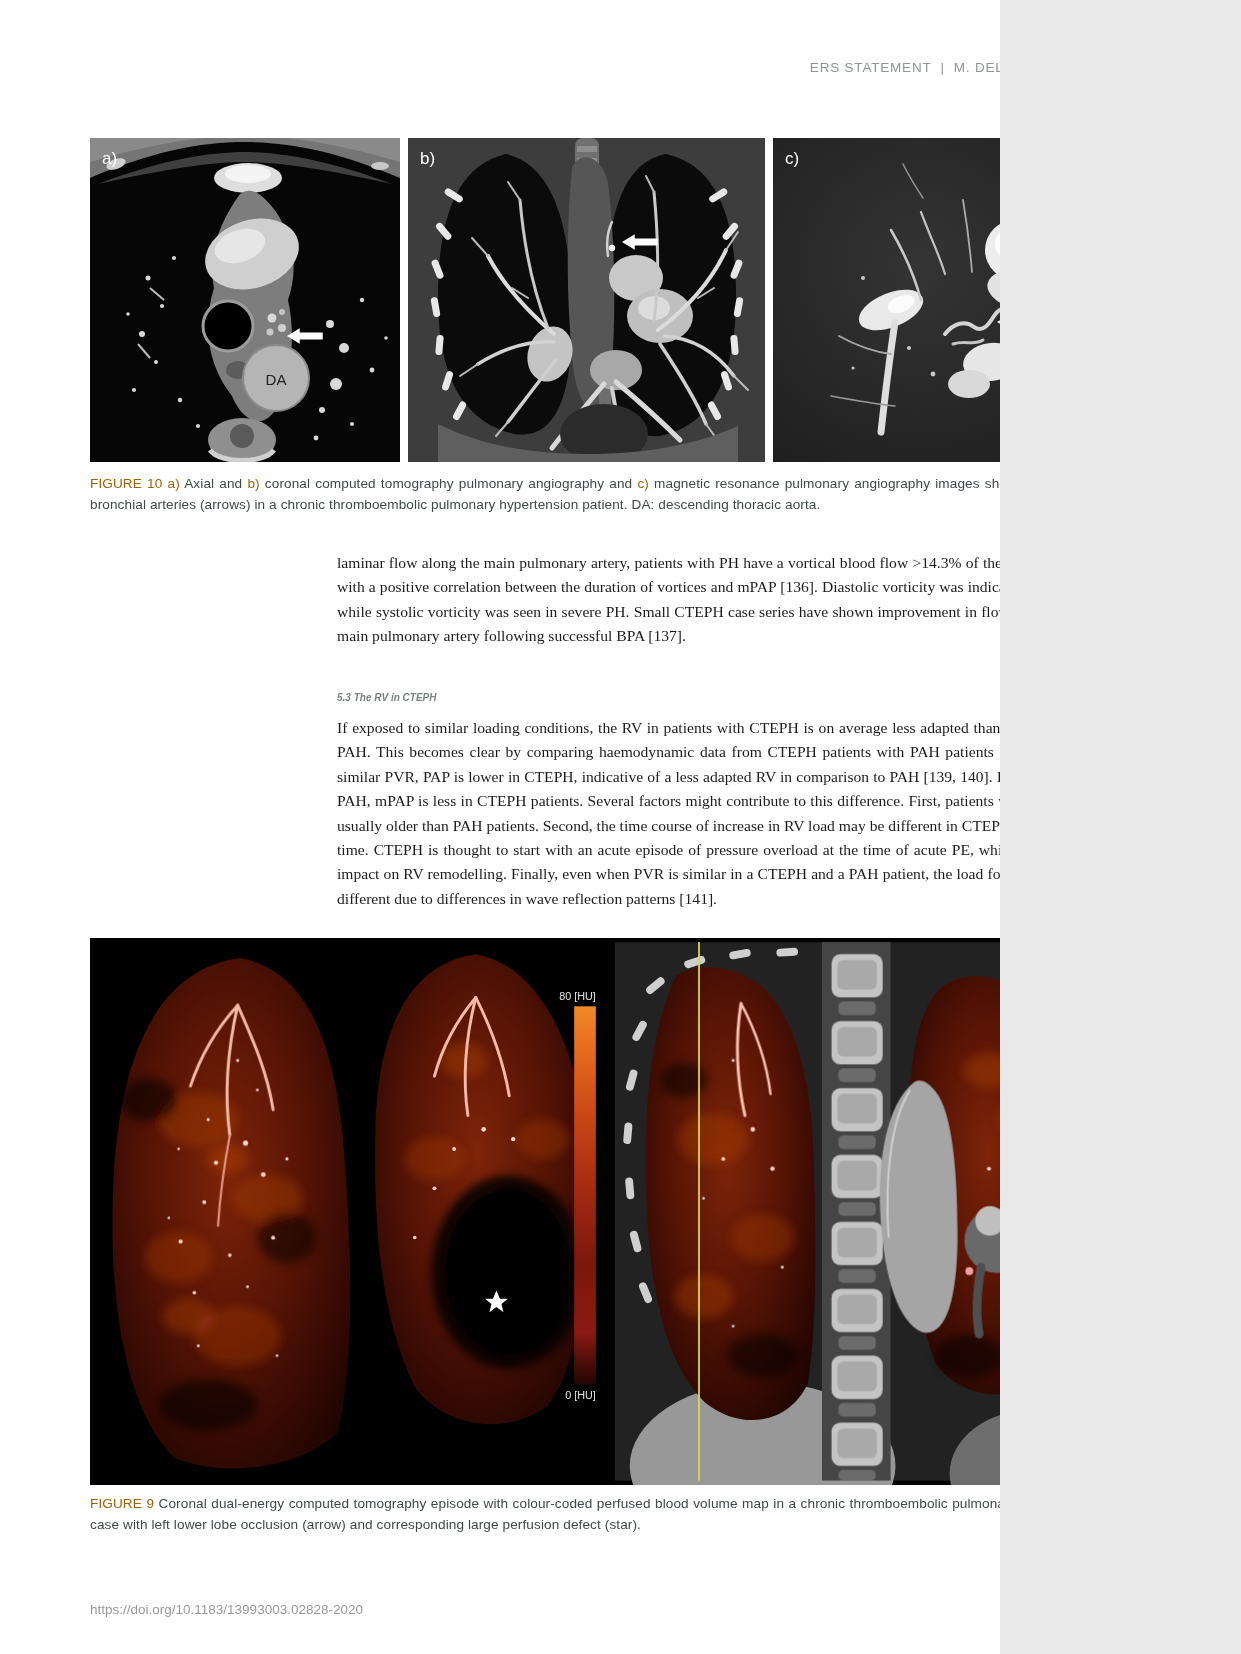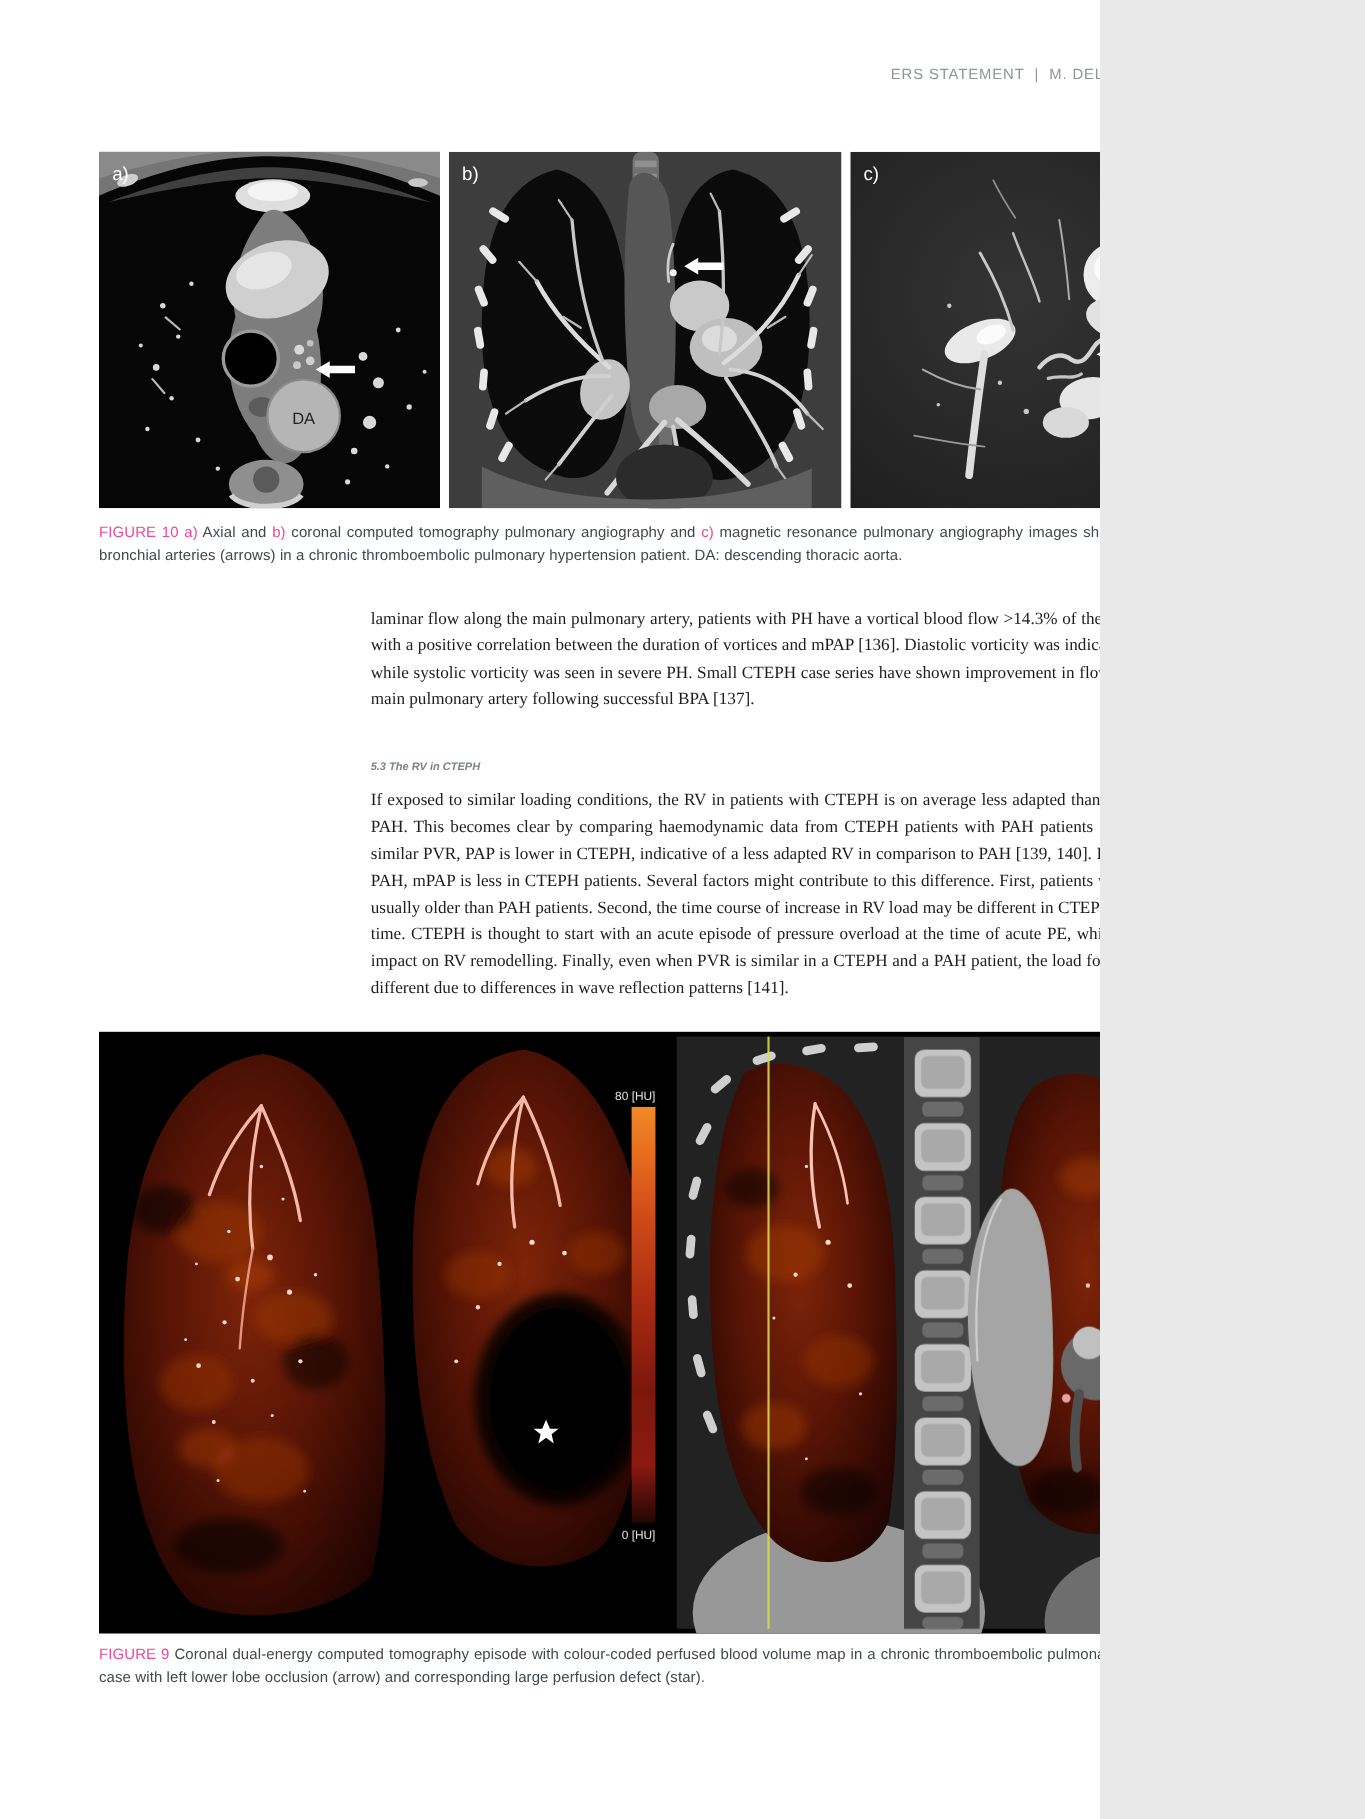--- a/index.html
+++ b/index.html
@@ -7,21 +7,21 @@
         font-family:"Liberation Sans",sans-serif;}
   .running-head{position:absolute;top:60px;left:90px;width:1010px;text-align:right;
         font-size:13.5px;color:#8e9497;letter-spacing:.8px;}
   .running-head .sep{margin:0 9px;}
   .figrow{position:absolute;left:90px;top:138px;width:1010px;height:324px;display:flex;gap:8px;}
   .figrow svg{display:block;}
   .cap{position:absolute;left:90px;width:1010px;font-size:13.6px;line-height:20.5px;
         color:#41484b;text-align:justify;letter-spacing:.1px;}
   #cap10{top:474px;}
   #cap11{top:1494px;}
-  .cap-accent{color:#ec4899;}
+  .cap-accent{color:#a16207;}
   .bodycol{position:absolute;left:337px;top:551px;width:766px;
         font-family:"Liberation Serif",serif;font-size:15.6px;line-height:24.4px;
         color:#1c1c1c;text-align:justify;}
   .bodycol p{margin:0;}
   .section-h{font-family:"Liberation Sans",sans-serif;font-weight:bold;font-style:italic;
         font-size:10px;color:#7c8284;margin:37px 0 6px 0;}
   .fig11{position:absolute;left:90px;top:938px;width:1010px;height:547px;display:flex;gap:18px;background:#000;}
   .footerrow{position:absolute;left:90px;top:1602px;width:1010px;display:flex;
         justify-content:space-between;font-size:13.5px;color:#97999b;}
   .footerrow a{color:#97999b;text-decoration:none;}
@@ -436,14 +436,18 @@
       <g>
         <text x="478" y="88" text-anchor="end" font-size="9.5" class="cb-label">80 [HU]</text>
         <rect x="456" y="94" width="21" height="308" fill="url(#cb2)"></rect>
         <text x="478" y="416" text-anchor="end" font-size="9.5" class="cb-label">0 [HU]</text>
       </g>
     </svg>
   </div>
 
   <div class="cap" id="cap11"><span class="cap-accent">FIGURE 9 </span><span>Coronal dual-energy computed tomography episode with colour-coded perfused blood volume map in a chronic thromboembolic pulmonary hypertension case with left lower lobe occlusion (arrow) and corresponding large perfusion defect (star).</span></div>
 
+  <div class="footerrow">
+    <a href="#">https://doi.org/10.1183/13993003.02828-2020</a>
+    <span>18</span>
+  </div>
 
 </div>
 
 </body></html>

